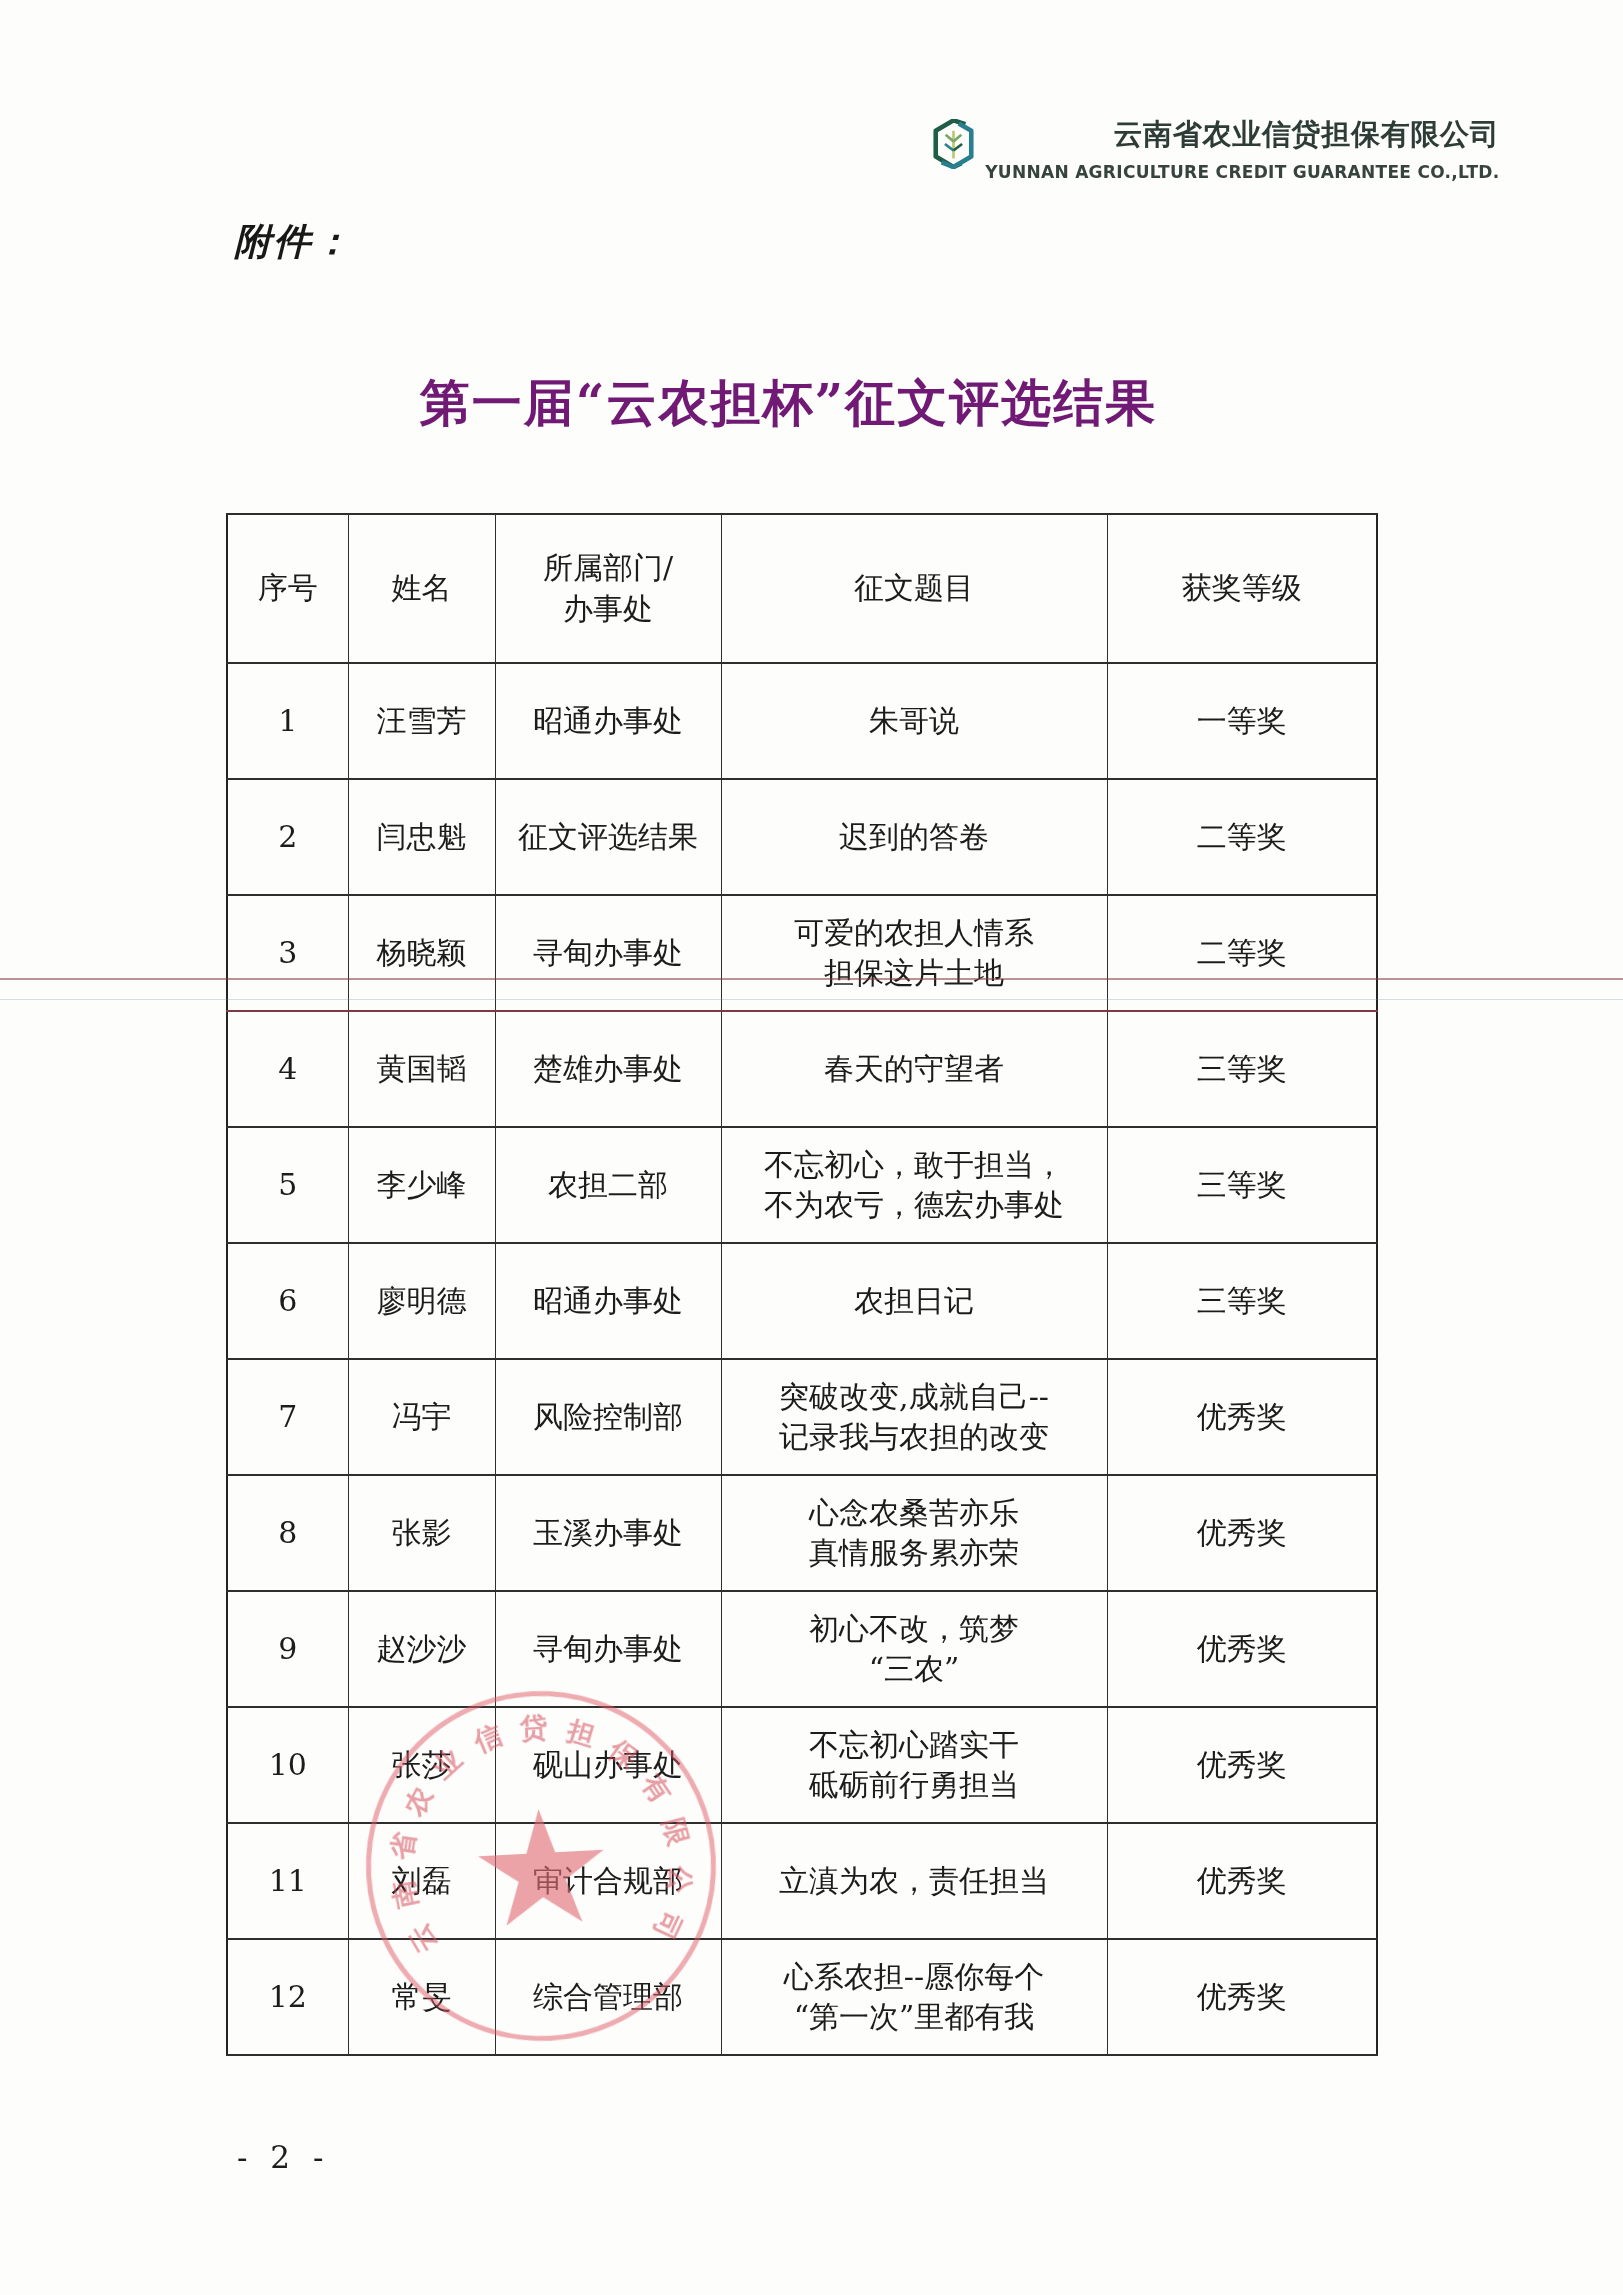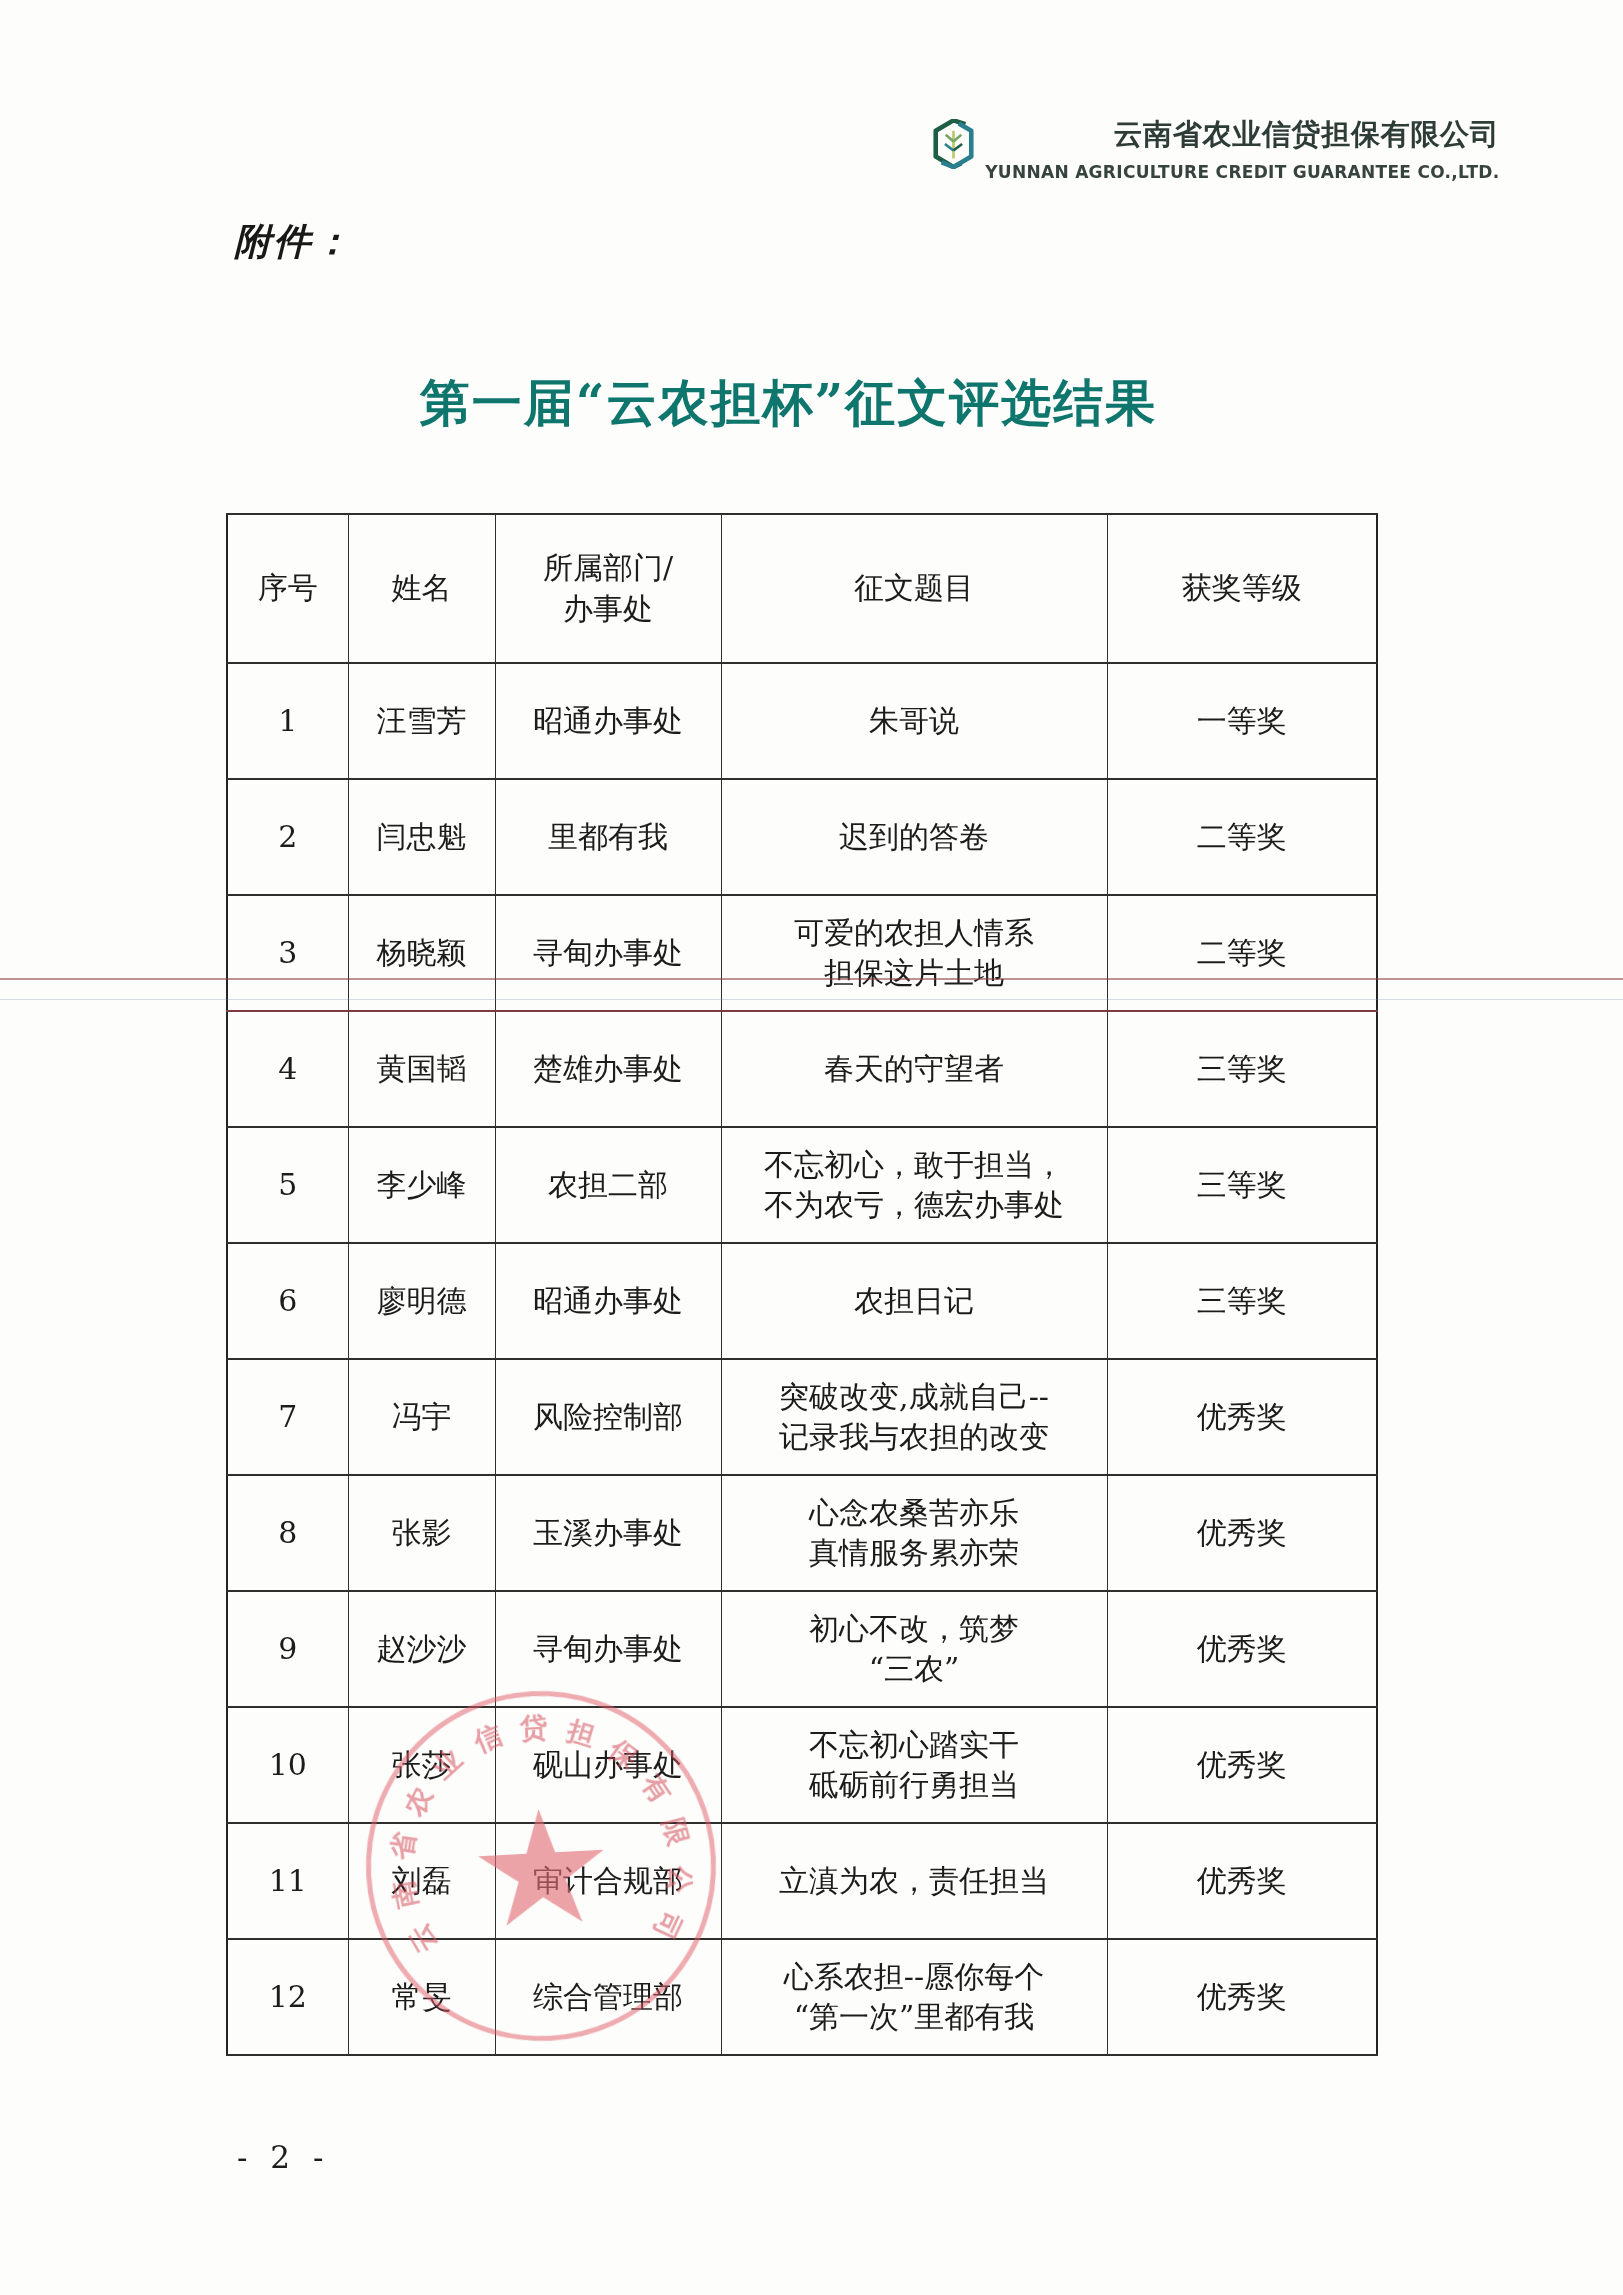--- a/index.html
+++ b/index.html
@@ -31,21 +31,21 @@
   .attachment{
     position:absolute;left:234px;top:217px;
     font-family:"DejaVu Sans","Liberation Sans",sans-serif;
     font-size:37px;font-weight:600;color:#181818;letter-spacing:2.6px;font-style:italic;
   }
 
   
   .doc-title{
     position:absolute;left:0;top:370px;width:1577px;margin:0;
     text-align:center;
-    font-size:50px;font-weight:800;color:#0f766e;letter-spacing:2px;
+    font-size:50px;font-weight:800;color:#701a75;letter-spacing:2px;
     font-family:"DejaVu Serif","Liberation Serif",serif;
   }
 
   
   table.results{
     position:absolute;left:226px;top:481px;
     width:1151px;
     border-collapse:collapse;table-layout:fixed;
     font-size:30px;color:#1c1c1c;
   }
@@ -154,21 +154,21 @@
         <tr>
           <td>1</td>
           <td>汪雪芳</td>
           <td>昭通办事处</td>
           <td>朱哥说</td>
           <td>一等奖</td>
         </tr>
         <tr>
           <td>2</td>
           <td>闫忠魁</td>
-          <td>里都有我</td>
+          <td>征文评选结果</td>
           <td>迟到的答卷</td>
           <td>二等奖</td>
         </tr>
         <tr class="artifact-border">
           <td>3</td>
           <td>杨晓颖</td>
           <td>寻甸办事处</td>
           <td>可爱的农担人情系
 担保这片土地</td>
           <td>二等奖</td>

